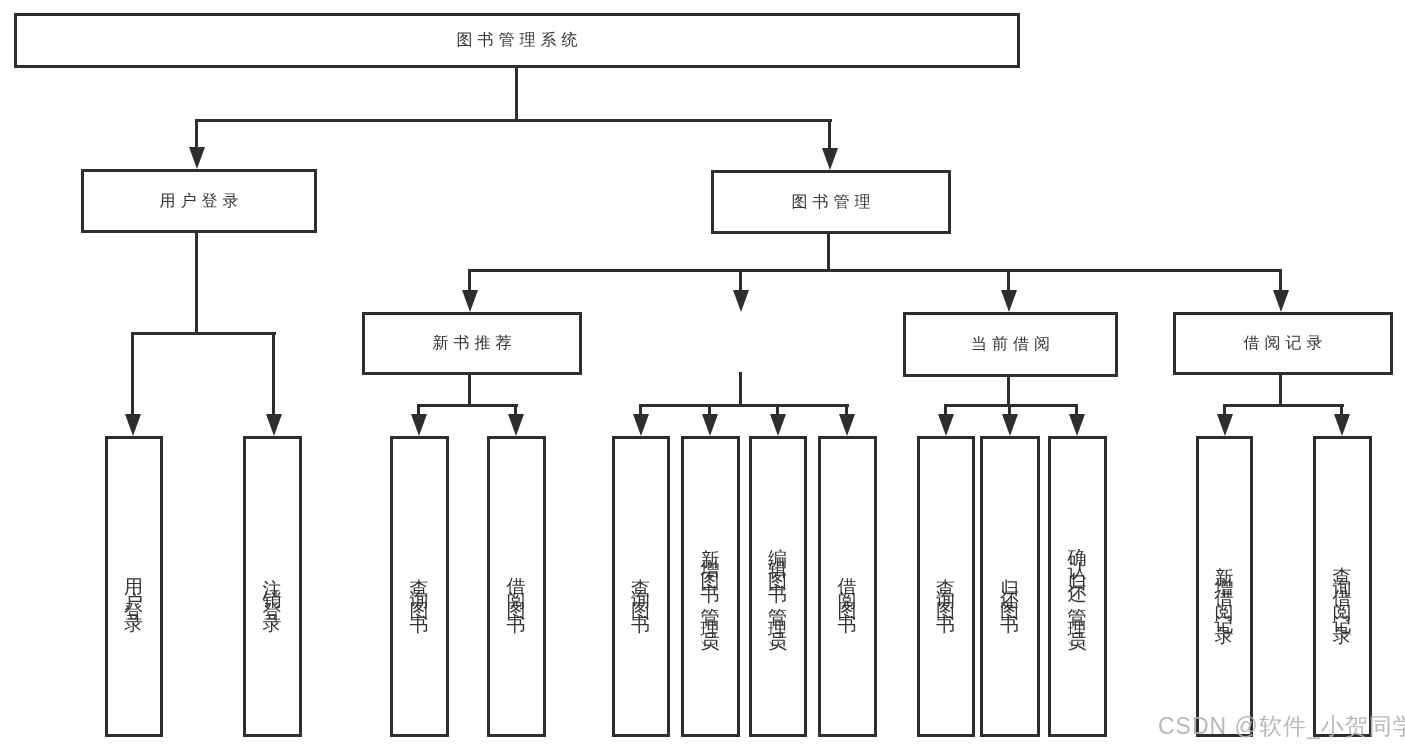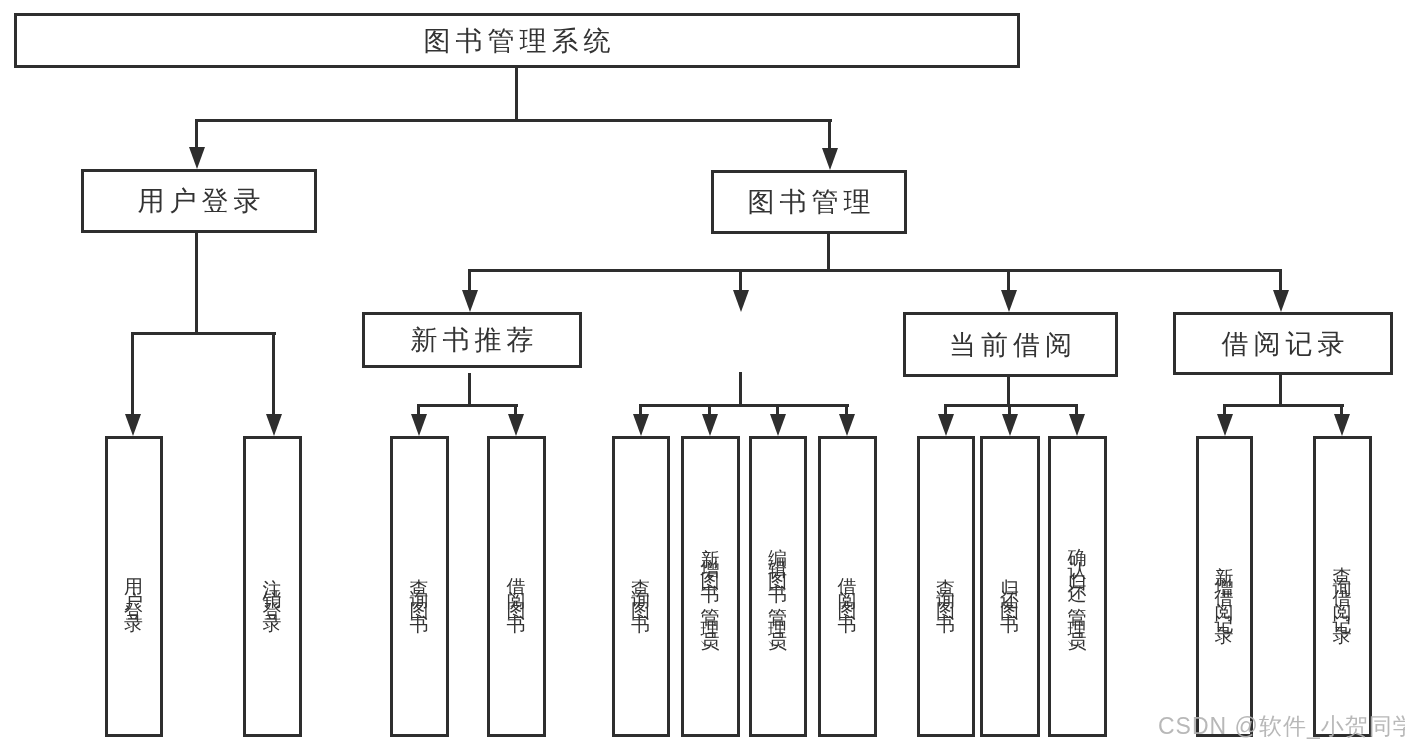--- a/index.html
+++ b/index.html
@@ -18,21 +18,21 @@
   }
   
   .hbox{
     position:absolute;
     box-sizing:border-box;
     border:3px solid var(--line);
     background:var(--bg);
     display:flex;align-items:center;justify-content:center;
   }
   .hbox .lbl{
-    font-size:27px;
+    font-size:16px;
     letter-spacing:5px;
     text-indent:5px;
     white-space:nowrap;
     color:var(--text);
     text-align:right;
   }
   
   .vbox{
     position:absolute;
     top:436px;height:301px;
@@ -84,21 +84,21 @@
   <div class="ln v" style="left:515px;top:66px;height:56px"></div>
   <div class="ln h" style="left:196px;top:119px;width:636px"></div>
   <div class="ln v" style="left:195px;top:119px;height:30px"></div>
   <div class="arr" style="left:189px;top:147px"></div>
   <div class="ln v" style="left:828px;top:119px;height:31px"></div>
   <div class="arr" style="left:822px;top:148px"></div>
 
   <div class="hbox" style="left:81px;top:169px;width:236px;height:64px">
     <span class="lbl">用户登录</span>
   </div>
-  <div class="hbox" style="left:711px;top:170px;width:196px;height:64px">
+  <div class="hbox" style="left:711px;top:170px;width:240px;height:64px">
     <span class="lbl">图书管理</span>
   </div>
 
   <div class="ln v" style="left:195px;top:231px;height:103px"></div>
   <div class="ln h" style="left:131px;top:332px;width:145px"></div>
   <div class="ln v" style="left:131px;top:332px;height:84px"></div>
   <div class="arr" style="left:125px;top:414px"></div>
   <div class="ln v" style="left:272px;top:332px;height:84px"></div>
   <div class="arr" style="left:266px;top:414px"></div>
 
@@ -106,21 +106,21 @@
   <div class="ln h" style="left:468px;top:269px;width:814px"></div>
   <div class="ln v" style="left:468px;top:269px;height:24px"></div>
   <div class="arr" style="left:462px;top:290px"></div>
   <div class="ln v" style="left:739px;top:269px;height:24px"></div>
   <div class="arr" style="left:733px;top:290px"></div>
   <div class="ln v" style="left:1007px;top:269px;height:24px"></div>
   <div class="arr" style="left:1001px;top:290px"></div>
   <div class="ln v" style="left:1279px;top:269px;height:24px"></div>
   <div class="arr" style="left:1273px;top:290px"></div>
 
-  <div class="hbox" style="left:362px;top:312px;width:220px;height:56px">
+  <div class="hbox" style="left:362px;top:312px;width:220px;height:63px">
     <span class="lbl">新书推荐</span>
   </div>
   <div class="hbox" style="left:1173px;top:312px;width:220px;height:63px">
     <span class="lbl">借阅记录</span>
   </div>
   <div class="hbox" style="left:903px;top:312px;width:215px;height:65px">
     <span class="lbl">当前借阅</span>
   </div>
 
   <div class="ln v" style="left:468px;top:373px;height:33px"></div>

